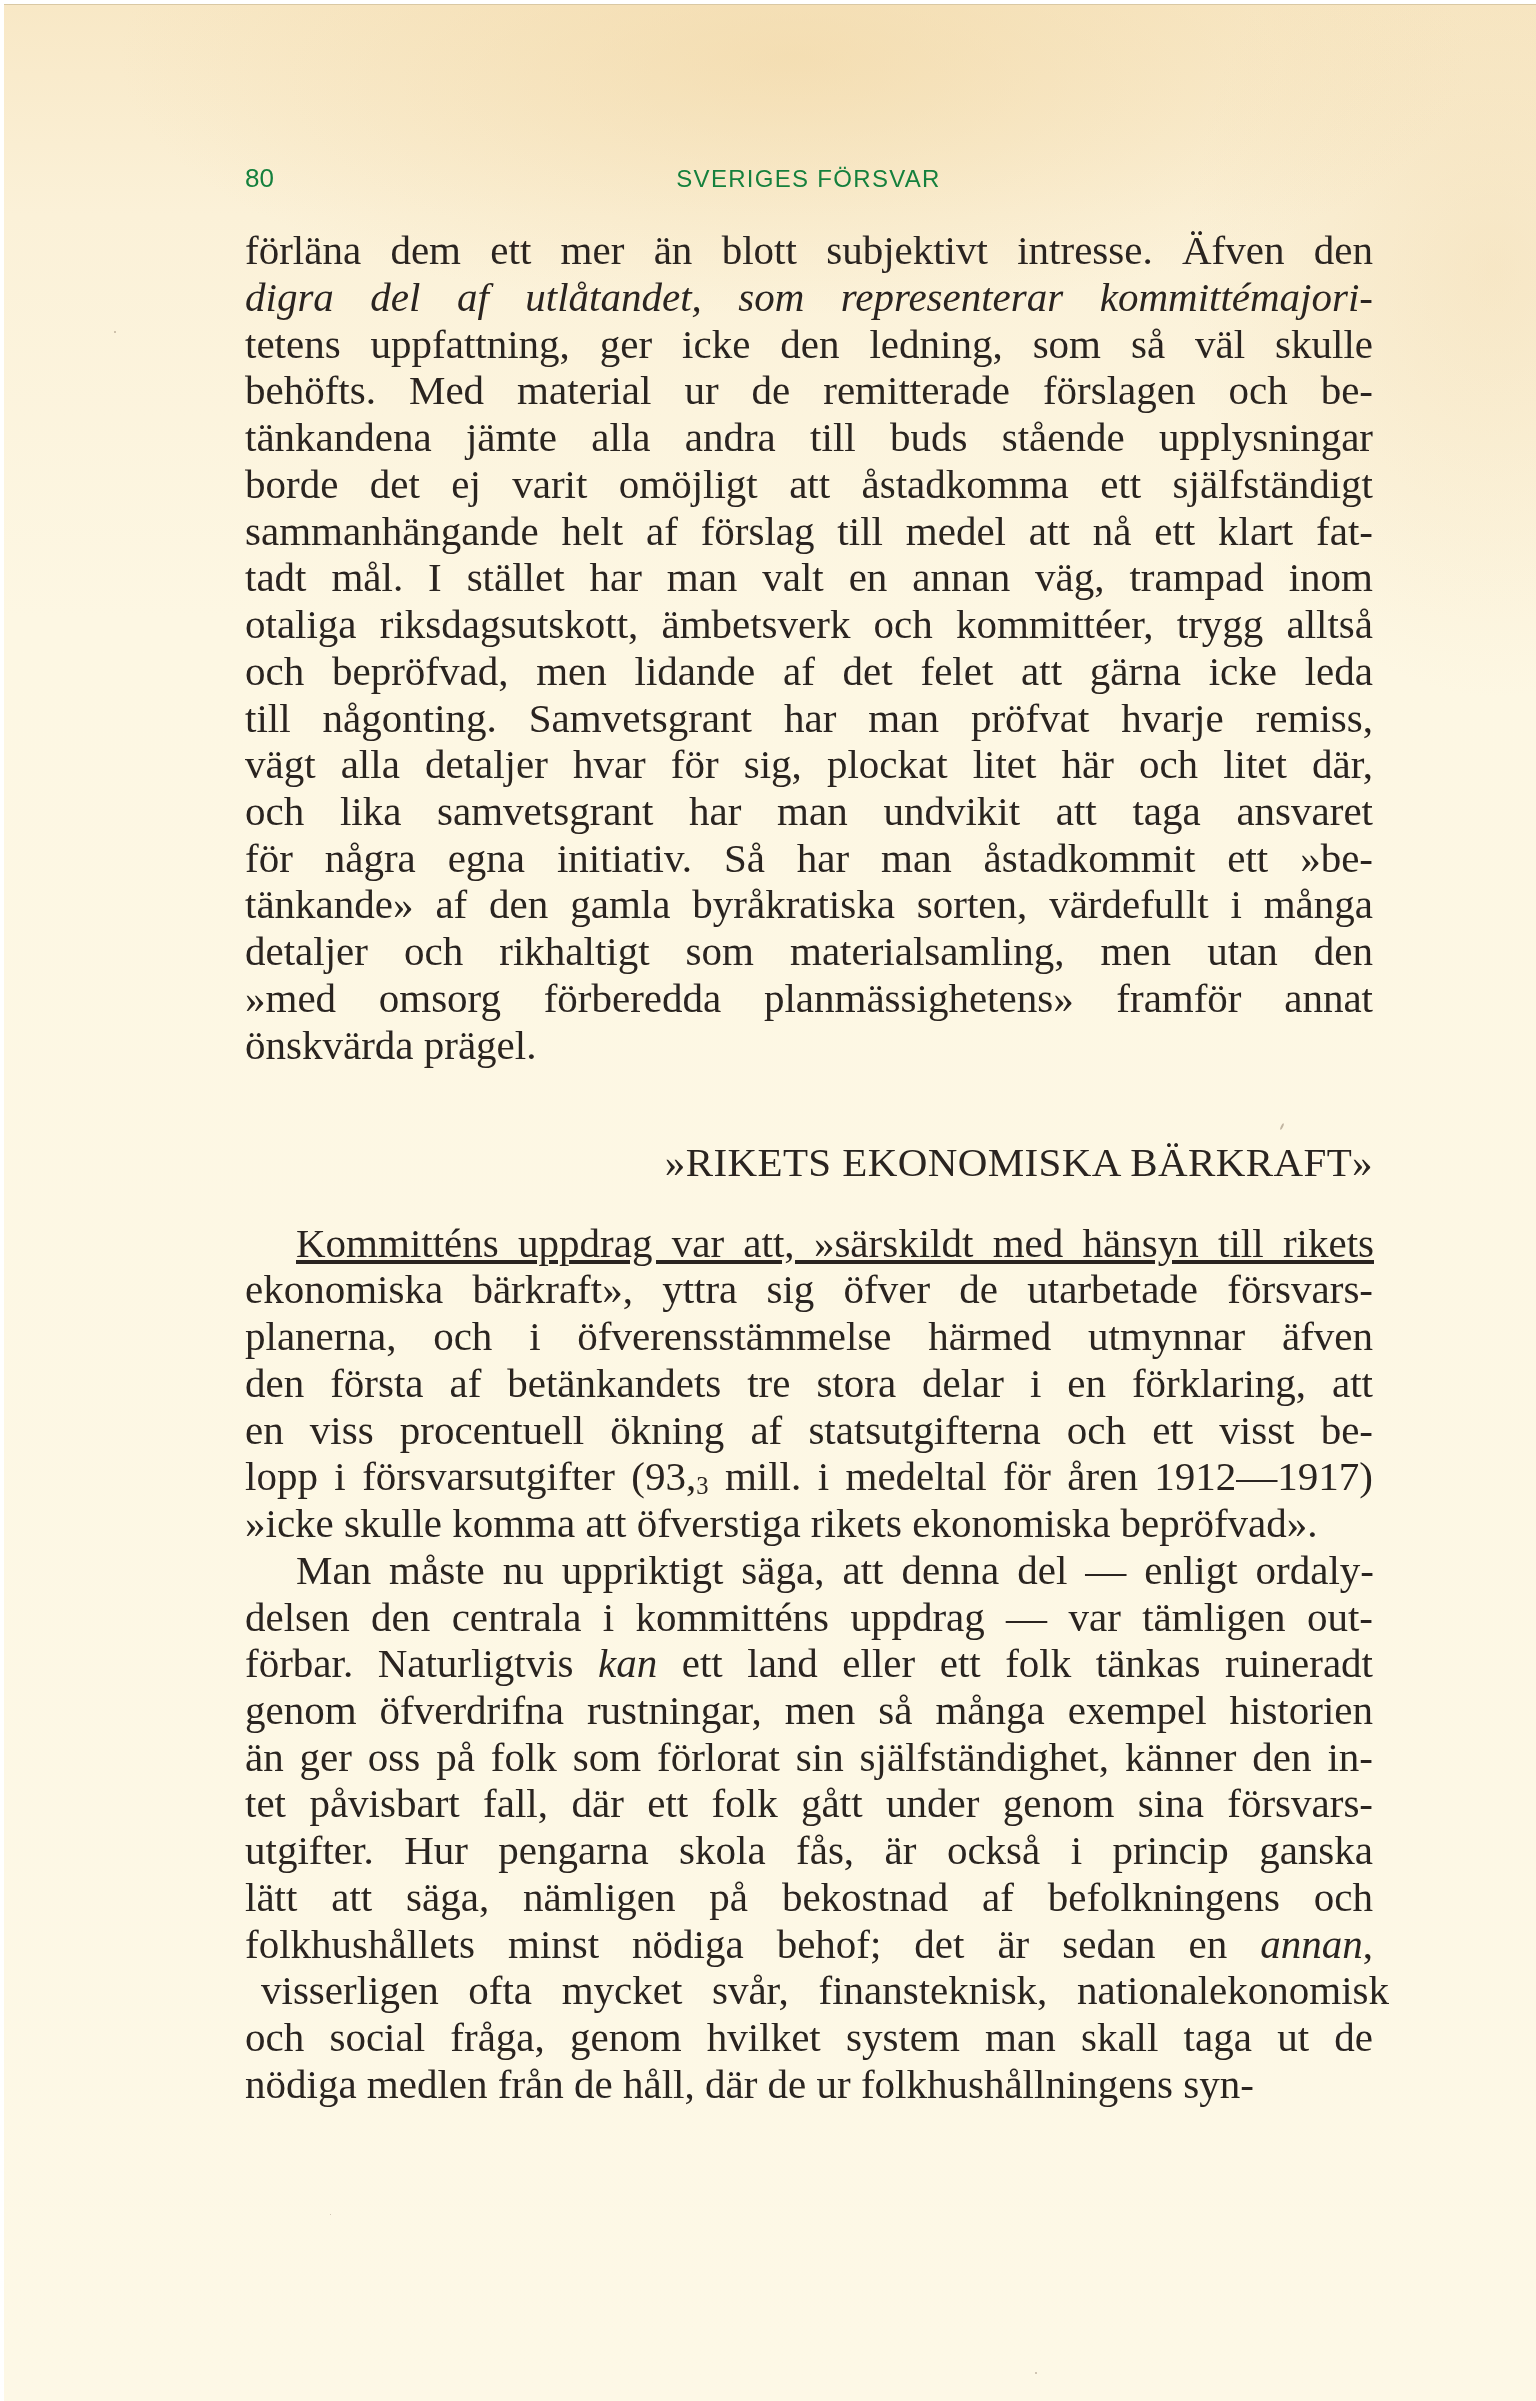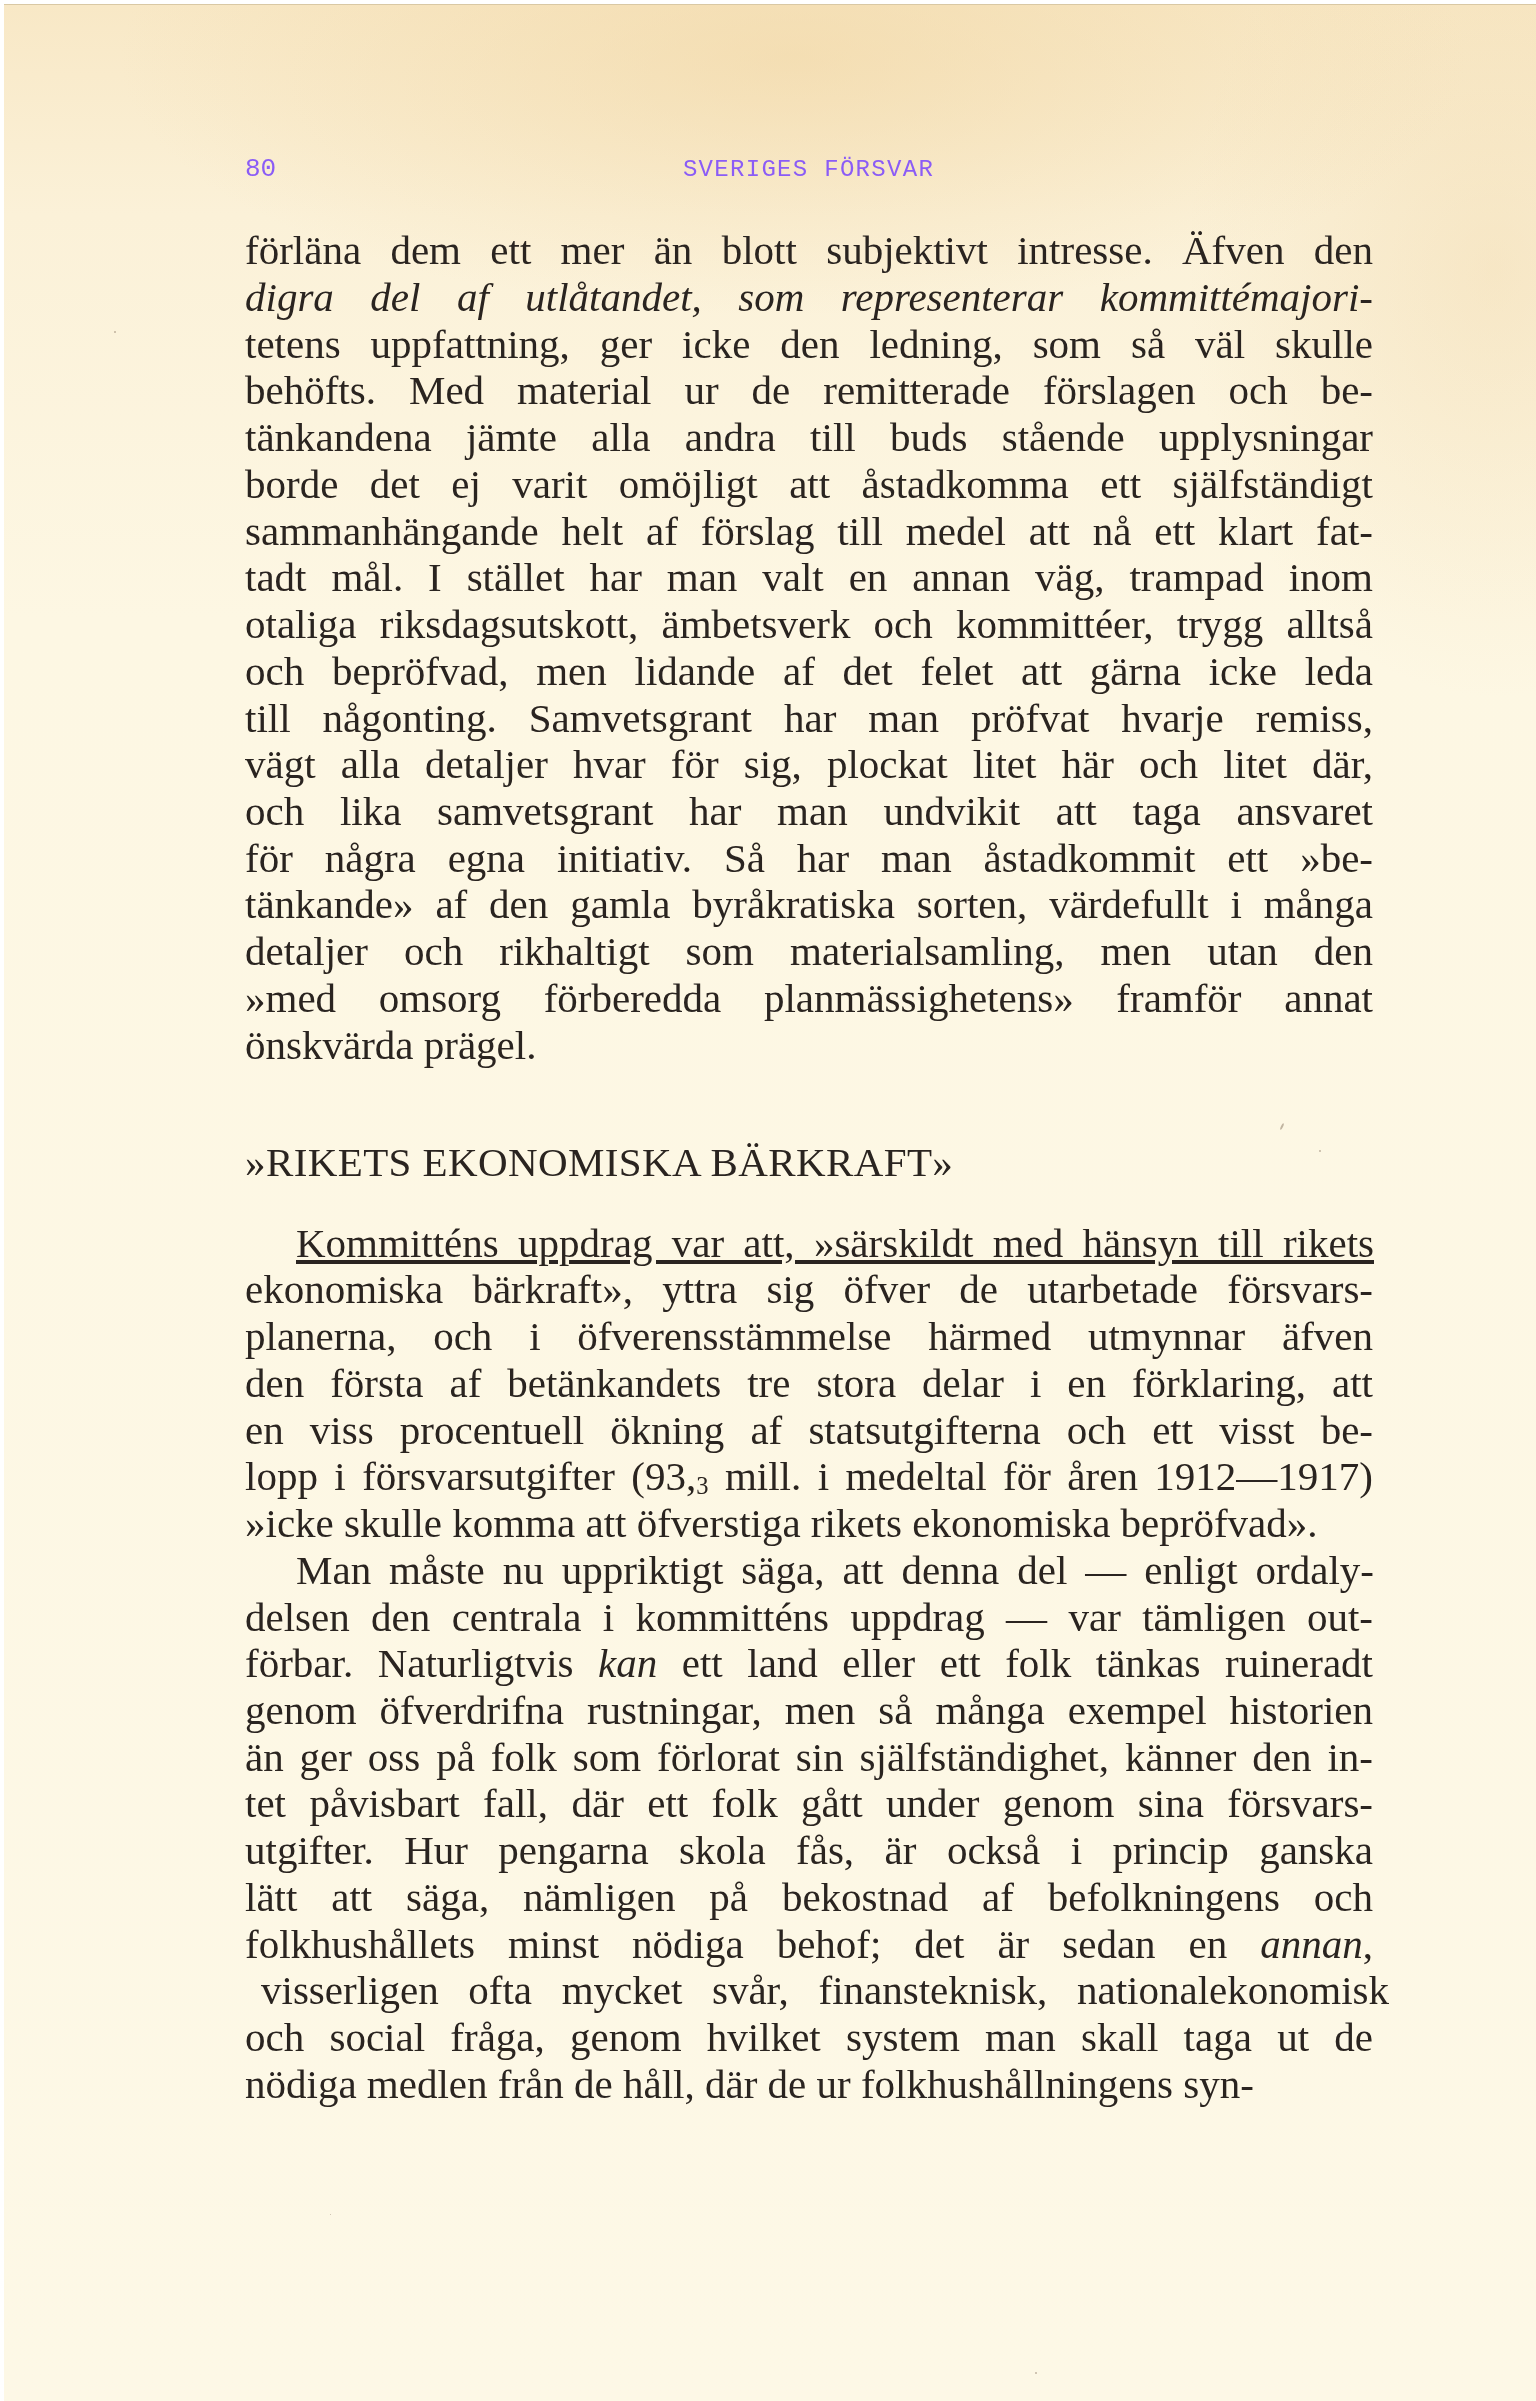--- a/index.html
+++ b/index.html
@@ -36,26 +36,26 @@
     .frame-edge-left {
       position: absolute;
       left: 0;
       top: 0;
       width: 3.5px;
       height: 2401px;
       background: #ffffff;
     }
     .running-head {
       position: absolute;
-      top: 152px;
+      top: 161px;
       left: 245px;
       width: 1127px;
       height: 35px;
-      font-family: Liberation Mono, monospace;
-      color: #8b5cf6;
+      font-family: Liberation Sans, sans-serif;
+      color: #15803d;
     }
     .page-number {
       position: absolute;
       left: 0;
       top: 0;
       font-size: 26px;
       line-height: 35px;
     }
     .running-title {
       position: absolute;
@@ -100,21 +100,21 @@
     .line sub {
       font-size: 24.5px;
       vertical-align: -3.5px;
       line-height: 0;
     }
     .section-heading {
       position: absolute;
       left: 245px;
       width: 1128px;
       top: 1138px;
-      text-align: left;
+      text-align: right;
       font-family: "Liberation Serif", "DejaVu Serif", serif;
       color: #2a2420;
       font-size: 41px;
       line-height: 49px;
       letter-spacing: 0.4px;
     }
     .speck {
       position: absolute;
       width: 2.6px;
       height: 2.6px;

